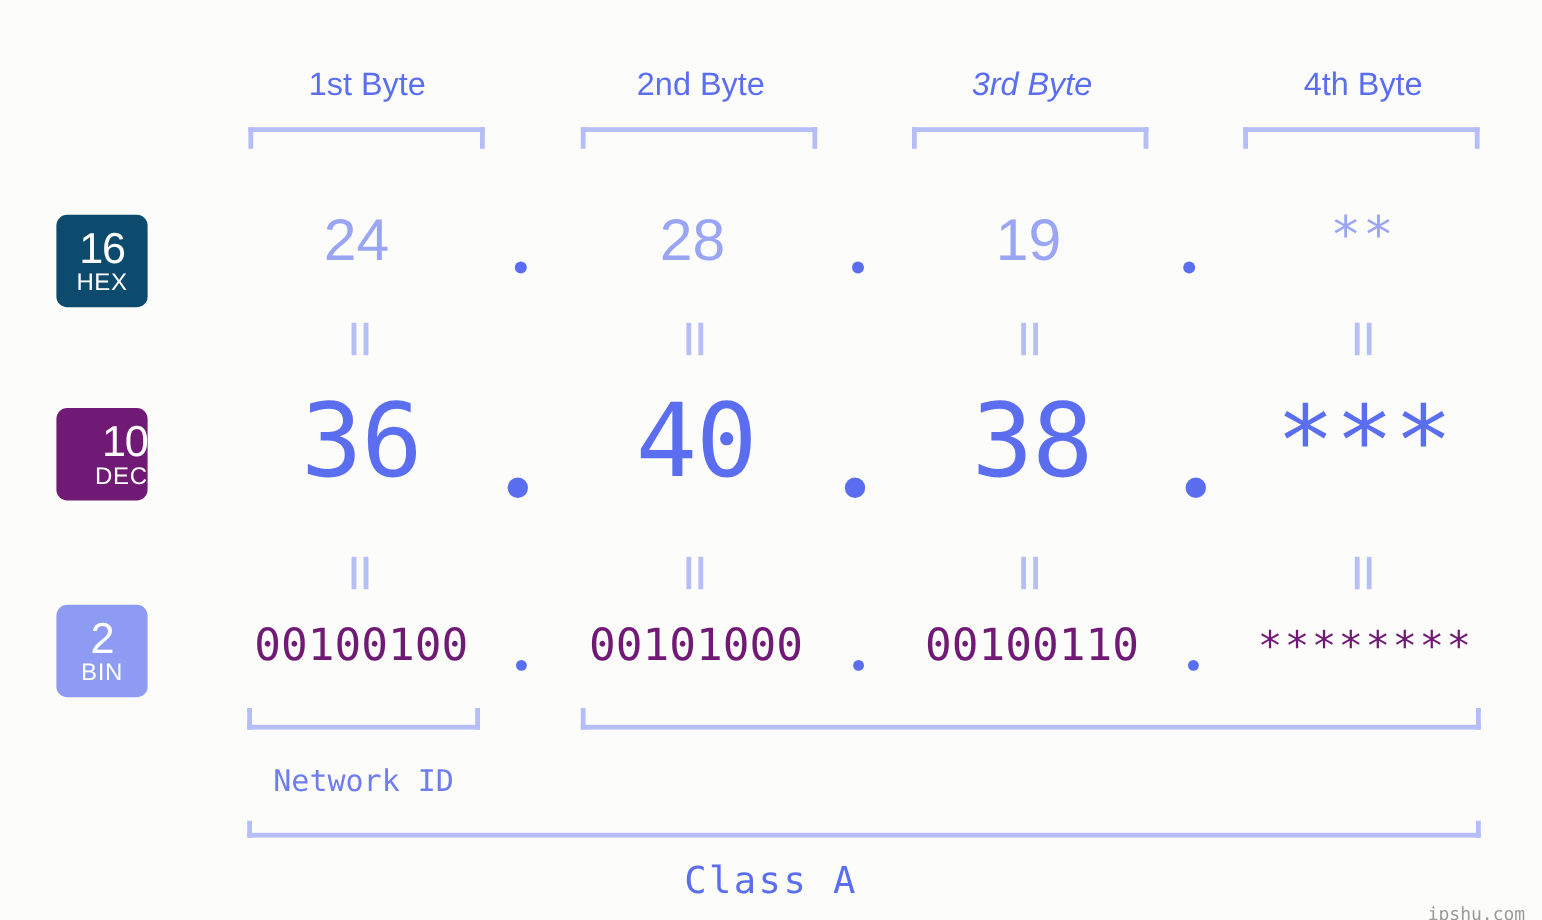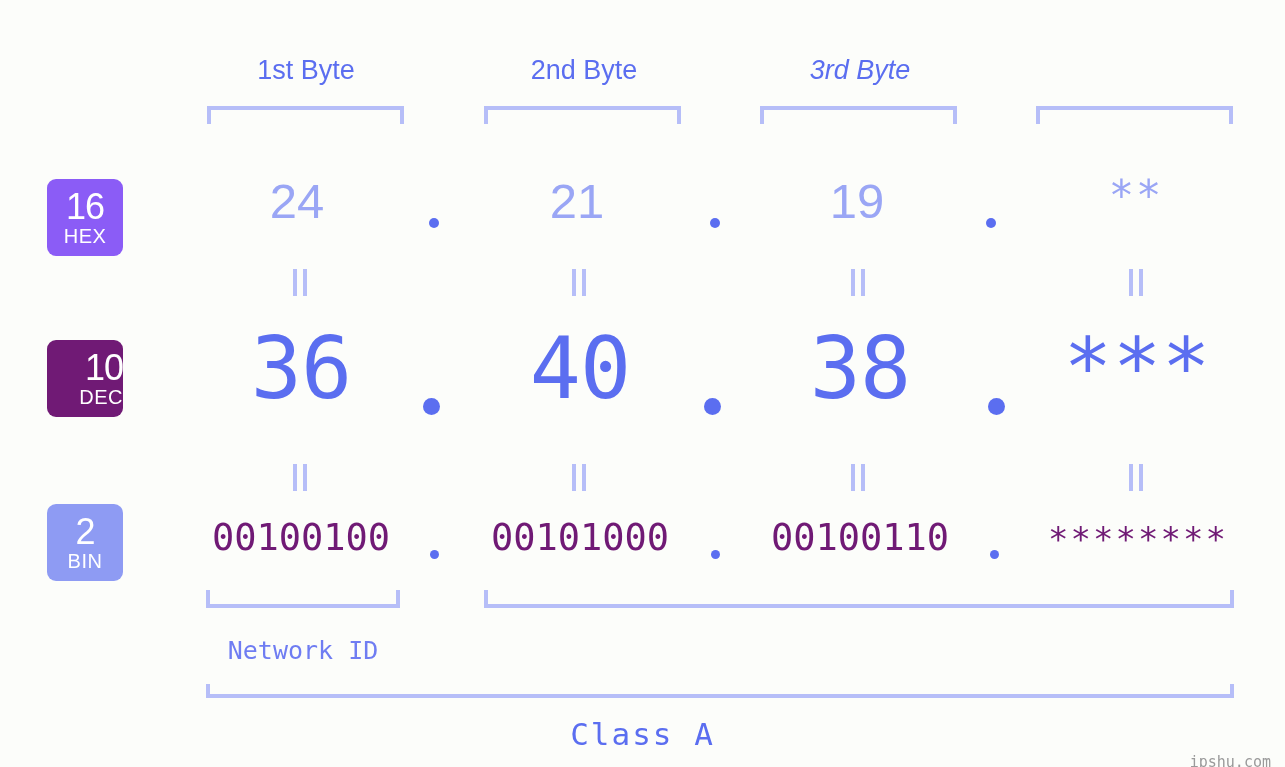--- a/index.html
+++ b/index.html
@@ -76,21 +76,21 @@
     font-size: 36px;
     font-weight: 400;
     letter-spacing: -1px;
     margin-bottom: 1px;
   }
   .badge .nm {
     font-size: 20px;
     font-weight: 400;
     letter-spacing: 0.5px;
   }
-  .badge-hex { top: 157px; background: #8b5cf6; }
+  .badge-hex { top: 157px; background: #0c4a6e; }
   .badge-dec { top: 318px; background: #701a75; align-items: flex-end; }
   .badge-bin { top: 482px; background: #8e9bf3; }
 
   
   .val {
     position: absolute;
     text-align: center;
     white-space: nowrap;
     font-family: "DejaVu Sans", sans-serif;
   }
@@ -202,20 +202,21 @@
   }
 </style>
 </head>
 <body>
 
 <div class="stage">
 
   <div class="byte-label" style="left:206px;width:200px;">1st Byte</div>
   <div class="byte-label" style="left:484px;width:200px;">2nd Byte</div>
   <div class="byte-label" style="left:760px;width:200px;font-style:italic;">3rd Byte</div>
+  <div class="byte-label" style="left:1036px;width:200px;">4th Byte</div>
 
   <div class="bracket-top" style="left:207px;width:197px;"></div>
   <div class="bracket-top" style="left:484px;width:197px;"></div>
   <div class="bracket-top" style="left:760px;width:197px;"></div>
   <div class="bracket-top" style="left:1036px;width:197px;"></div>
 
   <div class="badge badge-hex">
     <span class="num">16</span>
     <span class="nm">HEX</span>
   </div>
@@ -224,21 +225,21 @@
     <span class="nm">DEC</span>
   </div>
   <div class="badge badge-bin">
     <span class="num">2</span>
     <span class="nm">BIN</span>
   </div>
 
   <div class="row-hex">
     <div class="val" style="left:197px;width:200px;">24</div>
     <div class="dot dot-hex" style="left:429px;"></div>
-    <div class="val" style="left:477px;width:200px;">21</div>
+    <div class="val" style="left:477px;width:200px;">28</div>
     <div class="dot dot-hex" style="left:710px;"></div>
     <div class="val" style="left:757px;width:200px;">19</div>
     <div class="dot dot-hex" style="left:986px;"></div>
     <div class="val stars" style="left:1036px;width:200px;">**</div>
   </div>
 
   <div class="eqv eq-row1" style="left:293px;">
       <i></i>
       <i></i>
     </div>

